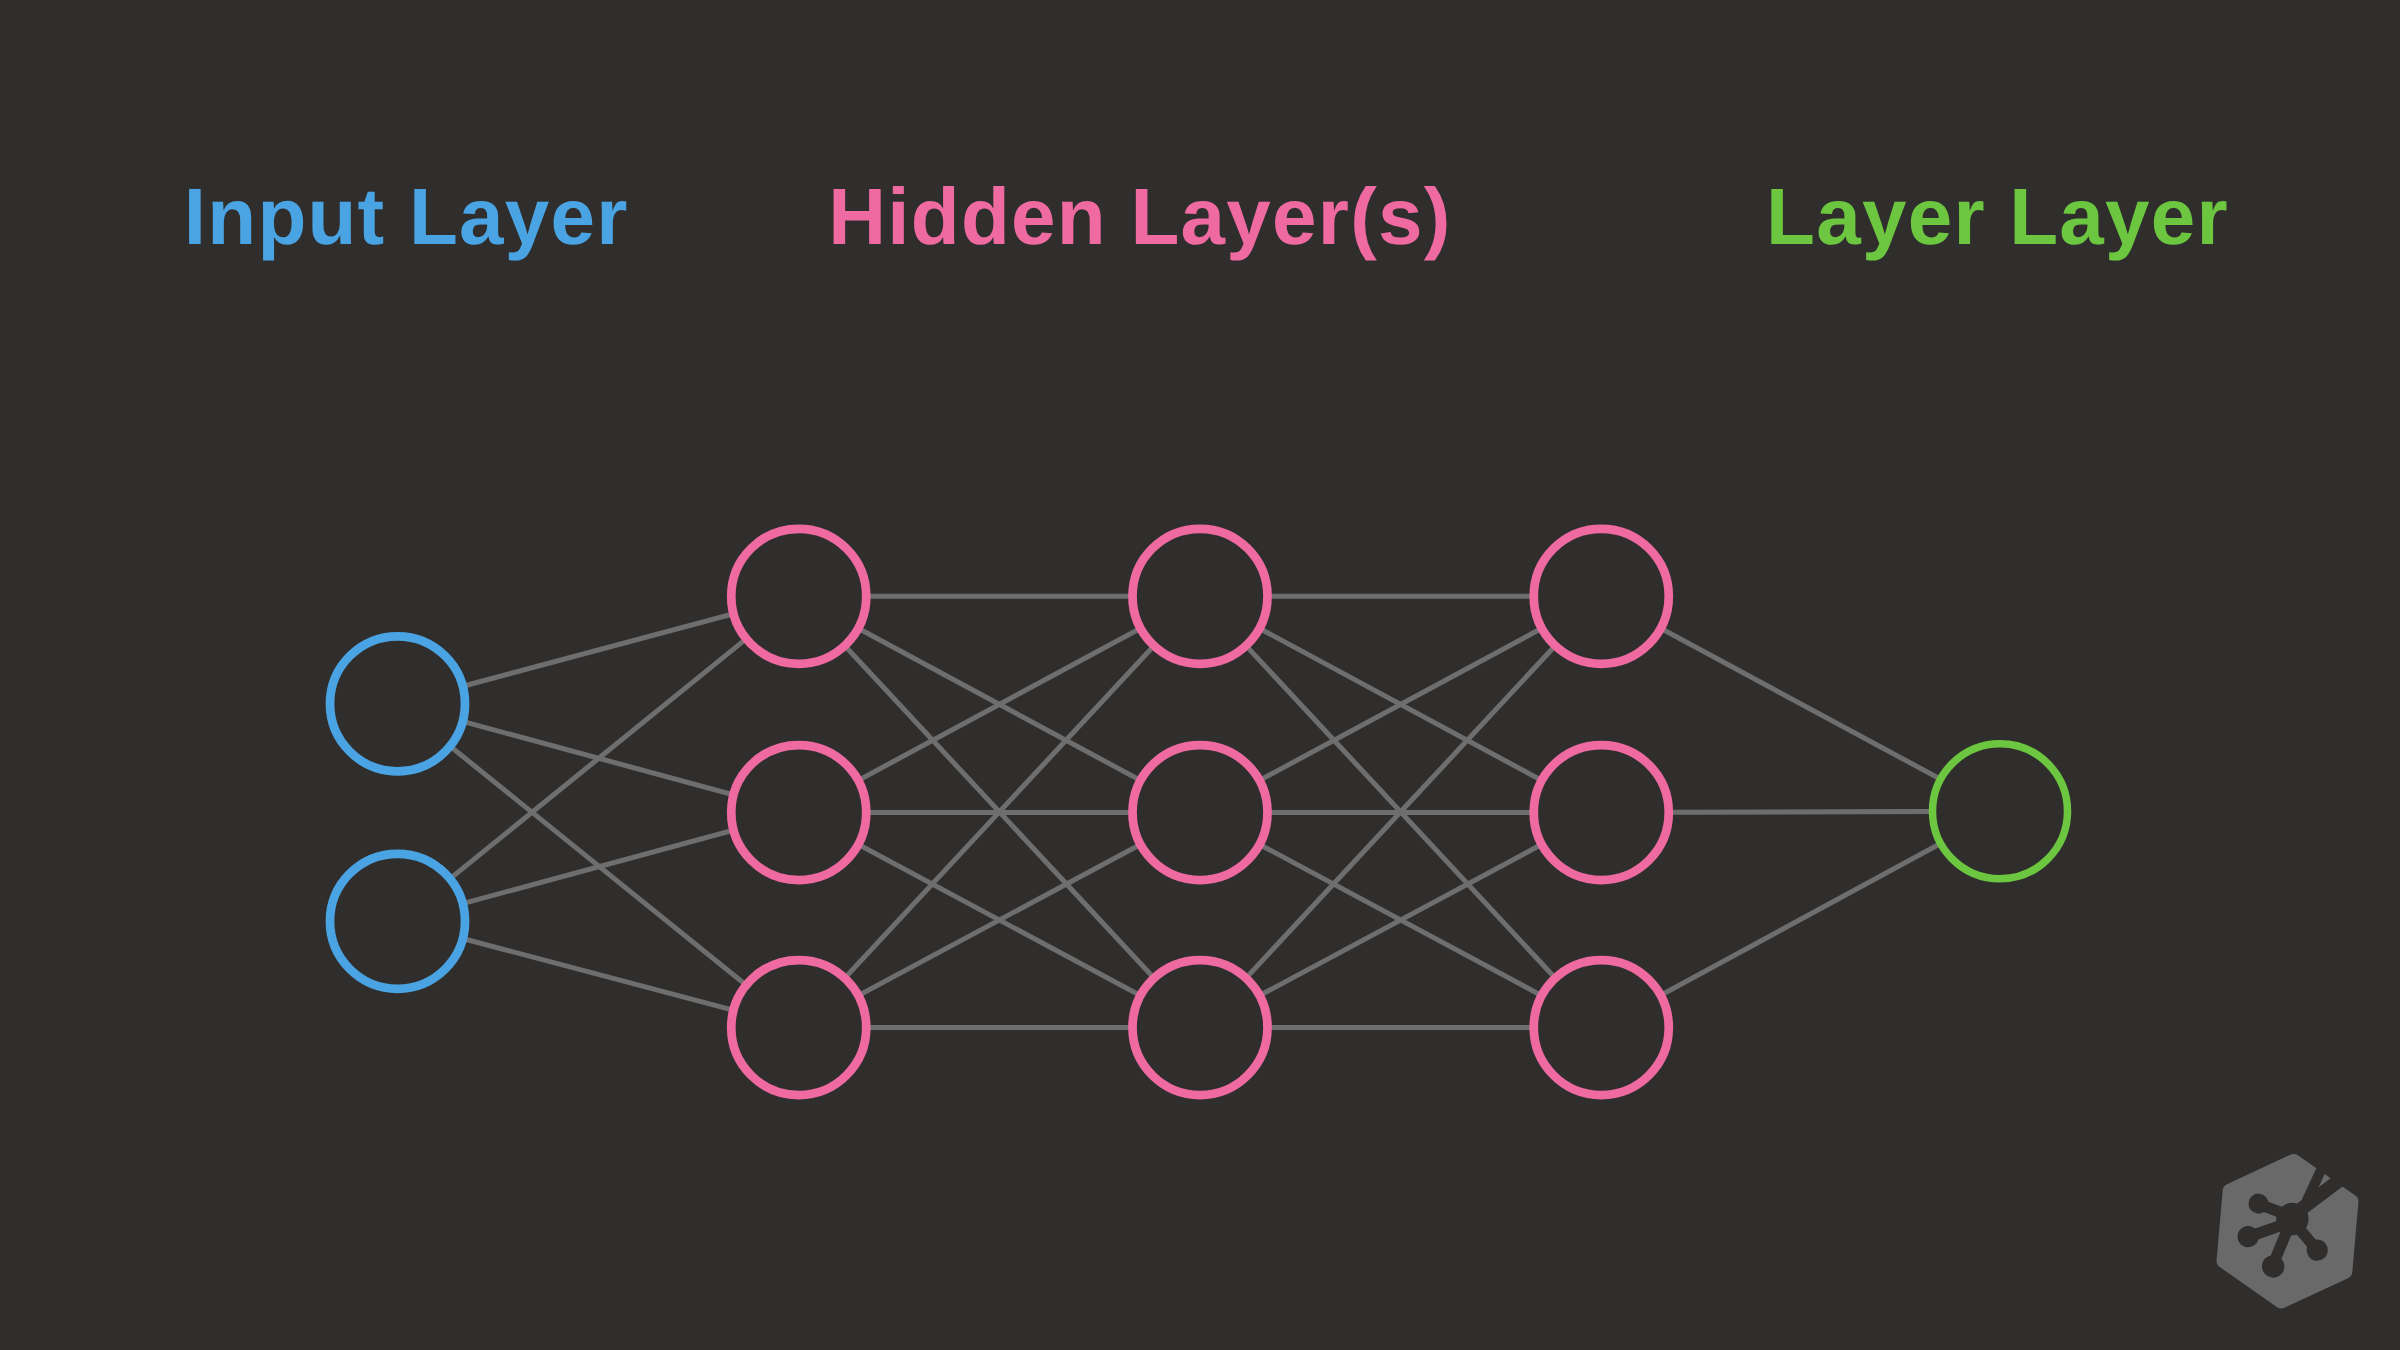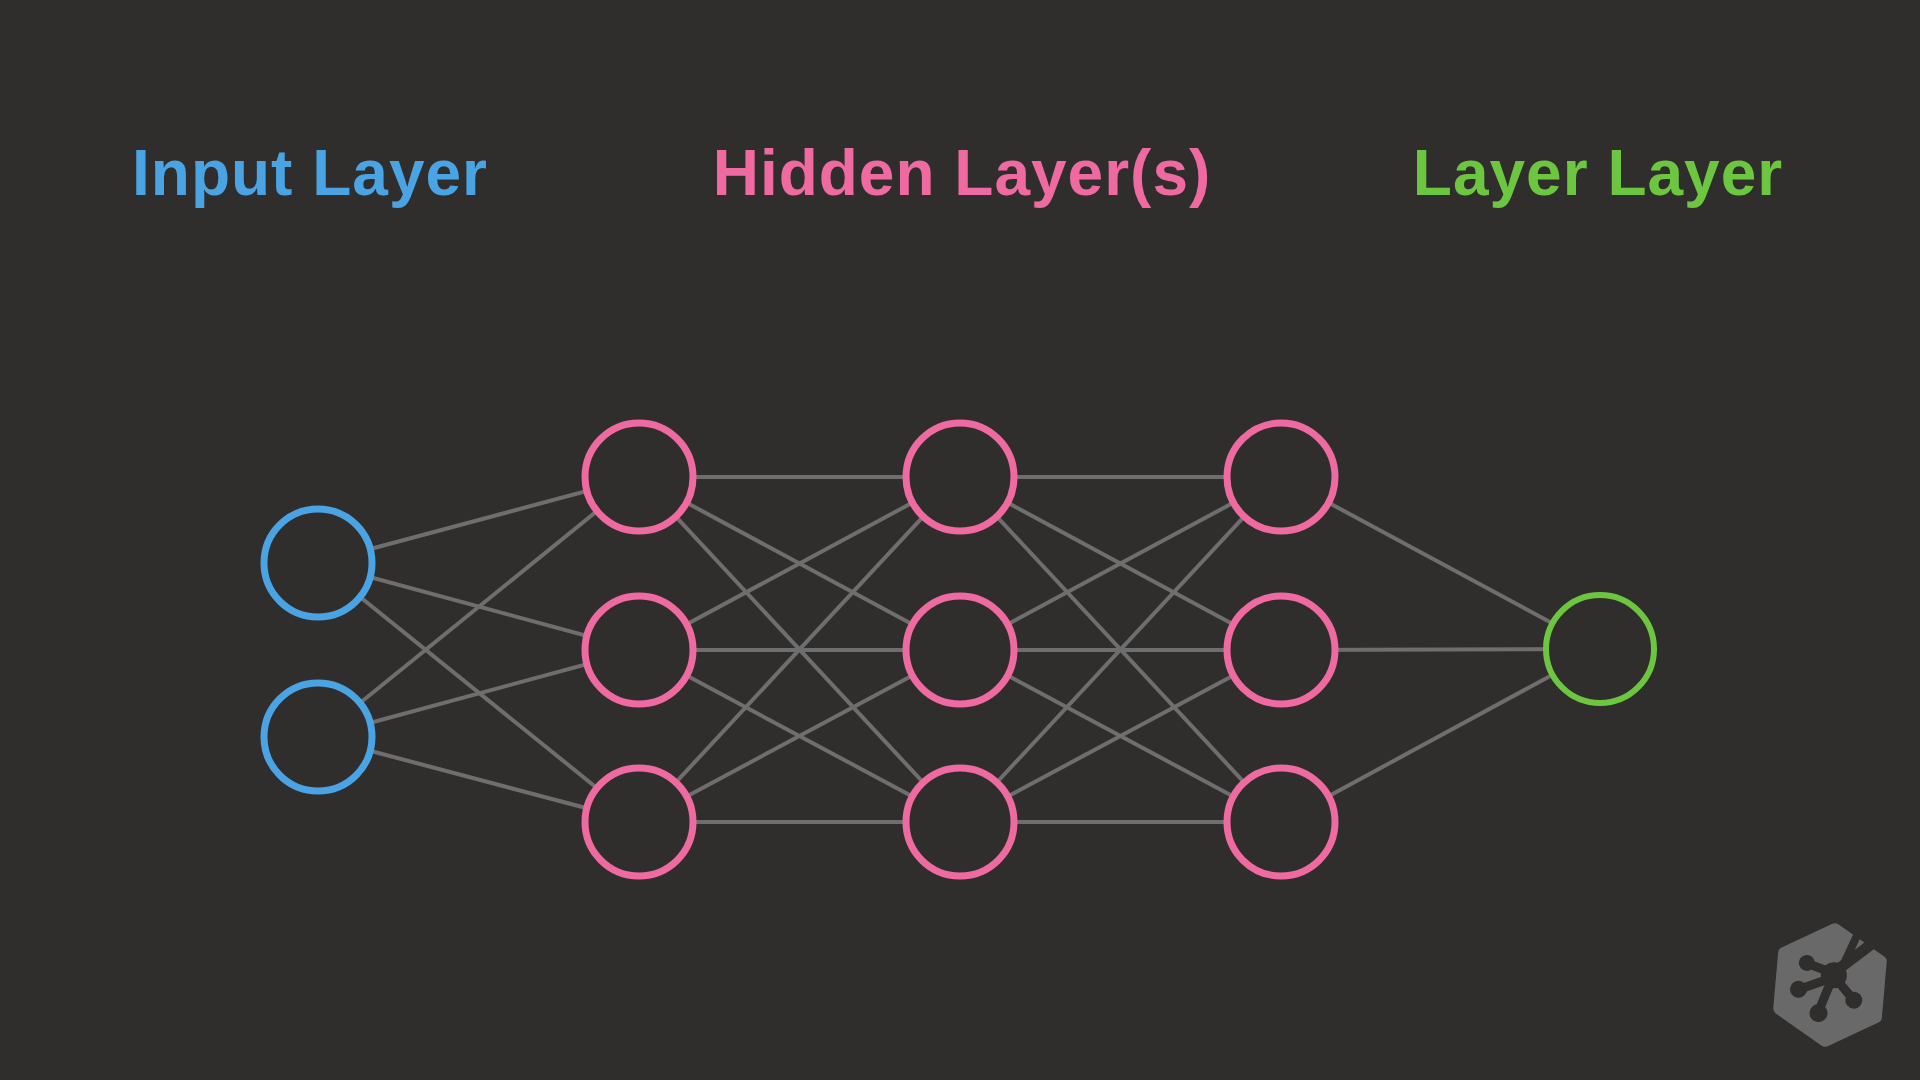--- a/index.html
+++ b/index.html
@@ -77,23 +77,23 @@
       <circle cx="639" cy="822" r="54" fill="#302e2d" stroke="#ee6aa0" stroke-width="7"></circle>
       <circle cx="960" cy="477" r="54" fill="#302e2d" stroke="#ee6aa0" stroke-width="7"></circle>
       <circle cx="960" cy="650" r="54" fill="#302e2d" stroke="#ee6aa0" stroke-width="7"></circle>
       <circle cx="960" cy="822" r="54" fill="#302e2d" stroke="#ee6aa0" stroke-width="7"></circle>
       <circle cx="1281" cy="477" r="54" fill="#302e2d" stroke="#ee6aa0" stroke-width="7"></circle>
       <circle cx="1281" cy="650" r="54" fill="#302e2d" stroke="#ee6aa0" stroke-width="7"></circle>
       <circle cx="1281" cy="822" r="54" fill="#302e2d" stroke="#ee6aa0" stroke-width="7"></circle>
       <circle cx="1600" cy="649" r="54" fill="#302e2d" stroke="#6cc63f" stroke-width="6"></circle>
     </svg>
 
-  <div class="layer-label" id="label-0" style="left: 310px; top: 173px; color: rgb(74, 163, 226);">Input Layer</div>
+  <div class="layer-label" id="label-0" style="left: 325px; top: 173px; color: rgb(74, 163, 226);">Input Layer</div>
 
-  <div class="layer-label" id="label-1" style="left: 962px; top: 173px; color: rgb(238, 106, 160);">Hidden Layer(s)</div>
+  <div class="layer-label" id="label-1" style="left: 912px; top: 173px; color: rgb(238, 106, 160);">Hidden Layer(s)</div>
 
   <div class="layer-label" id="label-2" style="left: 1598px; top: 173px; color: rgb(108, 198, 63);">Layer Layer</div>
 
   <svg id="logo" viewBox="0 0 130 130">
     <g id="logo-rot" transform="rotate(5 65 65)">
       <path id="logo-hex" d="M 65,9 L 113.5,37 L 113.5,93 L 65,121 L 16.5,93 L 16.5,37 Z" stroke-width="12" stroke-linejoin="round" fill="#696969" stroke="#696969"></path>
       <g id="logo-foot" stroke-linecap="round" stroke="#302e2d" fill="#302e2d">
         <circle cx="68" cy="55" r="13" stroke="none"></circle>
         <line x1="64" y1="52" x2="42" y2="46" stroke-width="9"></line>
         <circle cx="40" cy="45" r="8" stroke="none"></circle>

